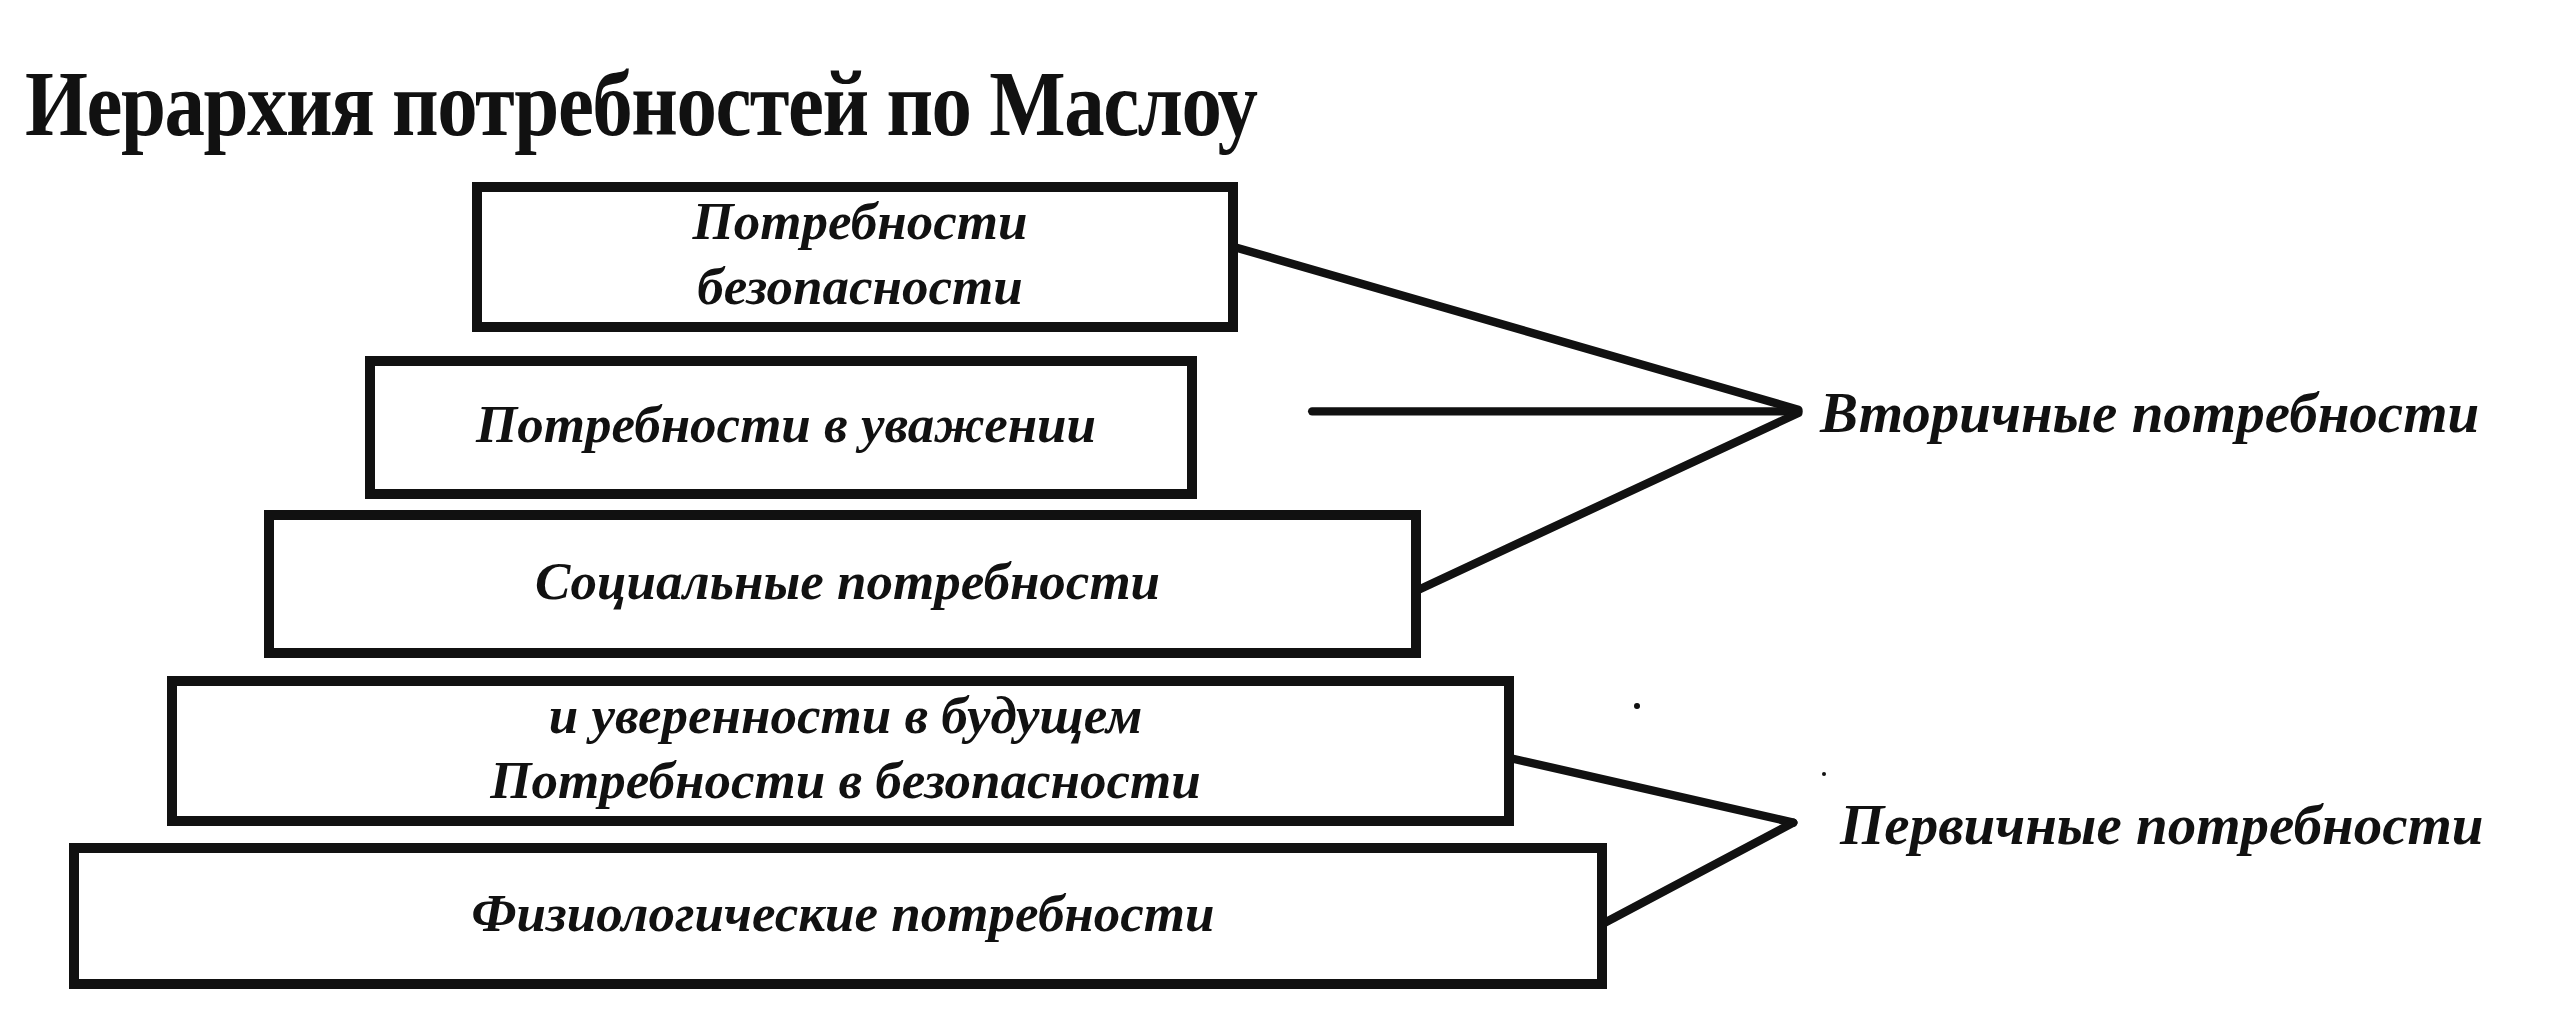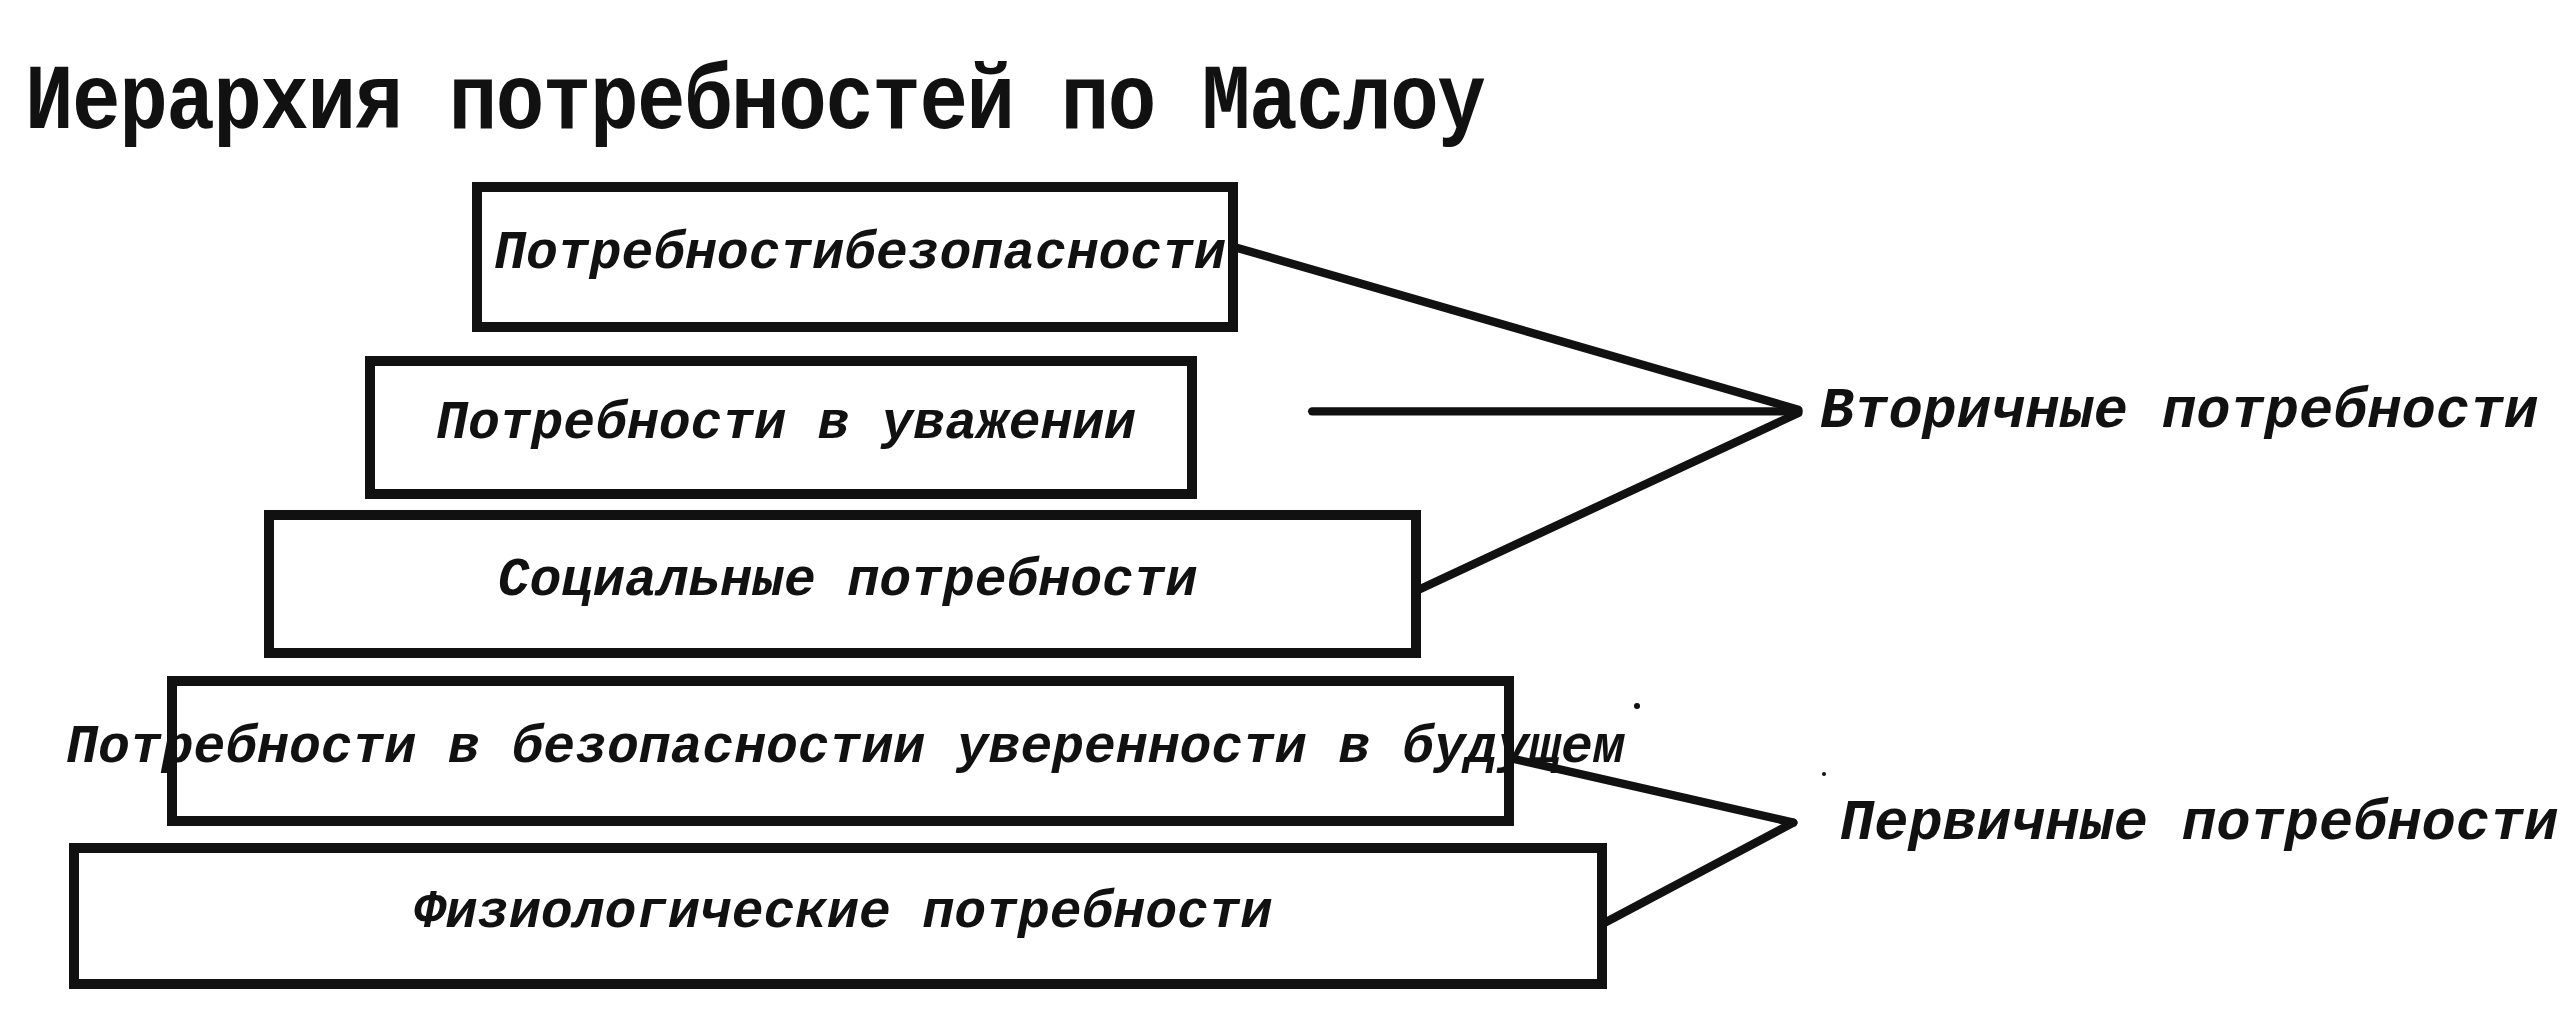--- a/index.html
+++ b/index.html
@@ -7,21 +7,21 @@
     --bg:#ffffff;
   }
   *{ margin:0; padding:0; box-sizing:border-box; }
   html,body{ background:var(--bg); }
   .canvas{
     position:relative;
     width:2576px;
     height:1015px;
     background:var(--bg);
     overflow:hidden;
-    font-family:Liberation Mono, monospace;
+    font-family:Liberation Serif, serif;
     color:var(--ink);
   }
   .title{
     position:absolute;
     left:25px;
     top:57px;
     font-size:93px;
     font-weight:700;
     letter-spacing:-1.7px;
     white-space:nowrap;
@@ -38,21 +38,21 @@
   .connectors line{
     stroke:var(--ink);
     stroke-width:10;
     stroke-linecap:round;
   }
   .level-box{
     position:absolute;
     border:10px solid var(--ink);
     background:var(--bg);
     display:flex;
-    flex-direction:row;
+    flex-direction:column;
     align-items:center;
     justify-content:center;
     text-align:center;
     font-weight:700;
     font-style:italic;
     font-size:53px;
     line-height:65px;
     transform:none;
     padding-left:10px;
   }
@@ -107,22 +107,22 @@
 
   <div class="level-box box-2">
     <span class="box-line">Потребности в уважении</span>
   </div>
 
   <div class="level-box box-3">
     <span class="box-line">Социальные потребности</span>
   </div>
 
   <div class="level-box box-4">
+    <span class="box-line">и уверенности в будущем</span>
     <span class="box-line">Потребности в безопасности</span>
-    <span class="box-line">и уверенности в будущем</span>
   </div>
 
   <div class="level-box box-5">
     <span class="box-line">Физиологические потребности</span>
   </div>
 
   <div class="group-label group-label-secondary">Вторичные потребности</div>
 
   <div class="group-label group-label-primary">Первичные потребности</div>
 

